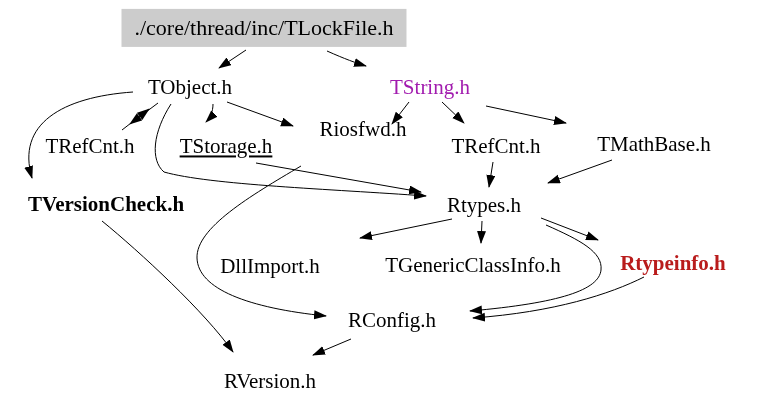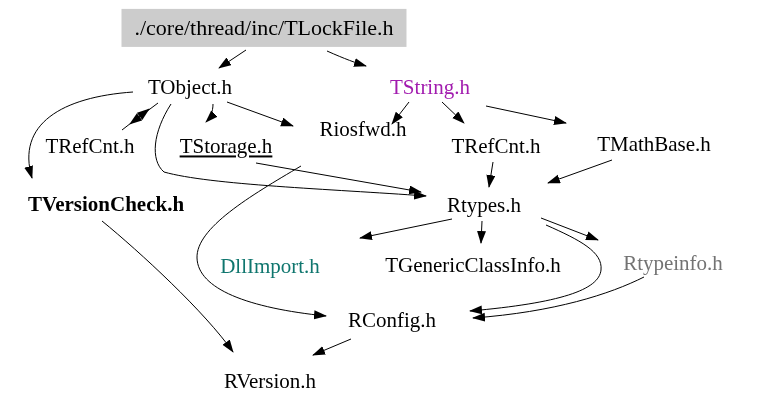--- a/index.html
+++ b/index.html
@@ -65,19 +65,19 @@
       <div class="node rootbox" style="left: 264px; top: 28px; background: rgb(204, 204, 204); color: rgb(0, 0, 0);">./core/thread/inc/TLockFile.h</div>
       <div class="node" style="left: 190px; top: 88px; color: rgb(0, 0, 0);">TObject.h</div>
       <div class="node" style="left: 430px; top: 88px; color: #a21caf;">TString.h</div>
       <div class="node" style="left: 90px; top: 147px; color: rgb(0, 0, 0);">TRefCnt.h</div>
       <div class="node" style="left: 226px; top: 147px; color: rgb(0, 0, 0); text-decoration: underline;">TStorage.h</div>
       <div class="node" style="left: 363px; top: 130px; color: rgb(0, 0, 0);">Riosfwd.h</div>
       <div class="node" style="left: 496px; top: 147px; color: rgb(0, 0, 0);">TRefCnt.h</div>
       <div class="node" style="left: 654px; top: 145px; color: rgb(0, 0, 0);">TMathBase.h</div>
       <div class="node" style="left: 106px; top: 205px; color: rgb(0, 0, 0); font-weight: bold;">TVersionCheck.h</div>
       <div class="node" style="left: 484px; top: 206px; color: rgb(0, 0, 0);">Rtypes.h</div>
-      <div class="node" style="left: 270px; top: 267px; color: #0f766e;">DllImport.h</div>
+      <div class="node" style="left: 270px; top: 267px; color: #000000;">DllImport.h</div>
       <div class="node" style="left: 473px; top: 266px; color: rgb(0, 0, 0);">TGenericClassInfo.h</div>
-      <div class="node" style="left: 673px; top: 264px; color: #737373;">Rtypeinfo.h</div>
+      <div class="node" style="left: 673px; top: 264px; color: #b91c1c; font-weight: bold;">Rtypeinfo.h</div>
       <div class="node" style="left: 392px; top: 321px; color: rgb(0, 0, 0);">RConfig.h</div>
       <div class="node" style="left: 270px; top: 382px; color: rgb(0, 0, 0);">RVersion.h</div>
     </div>
 </div>
 
 </body></html>

